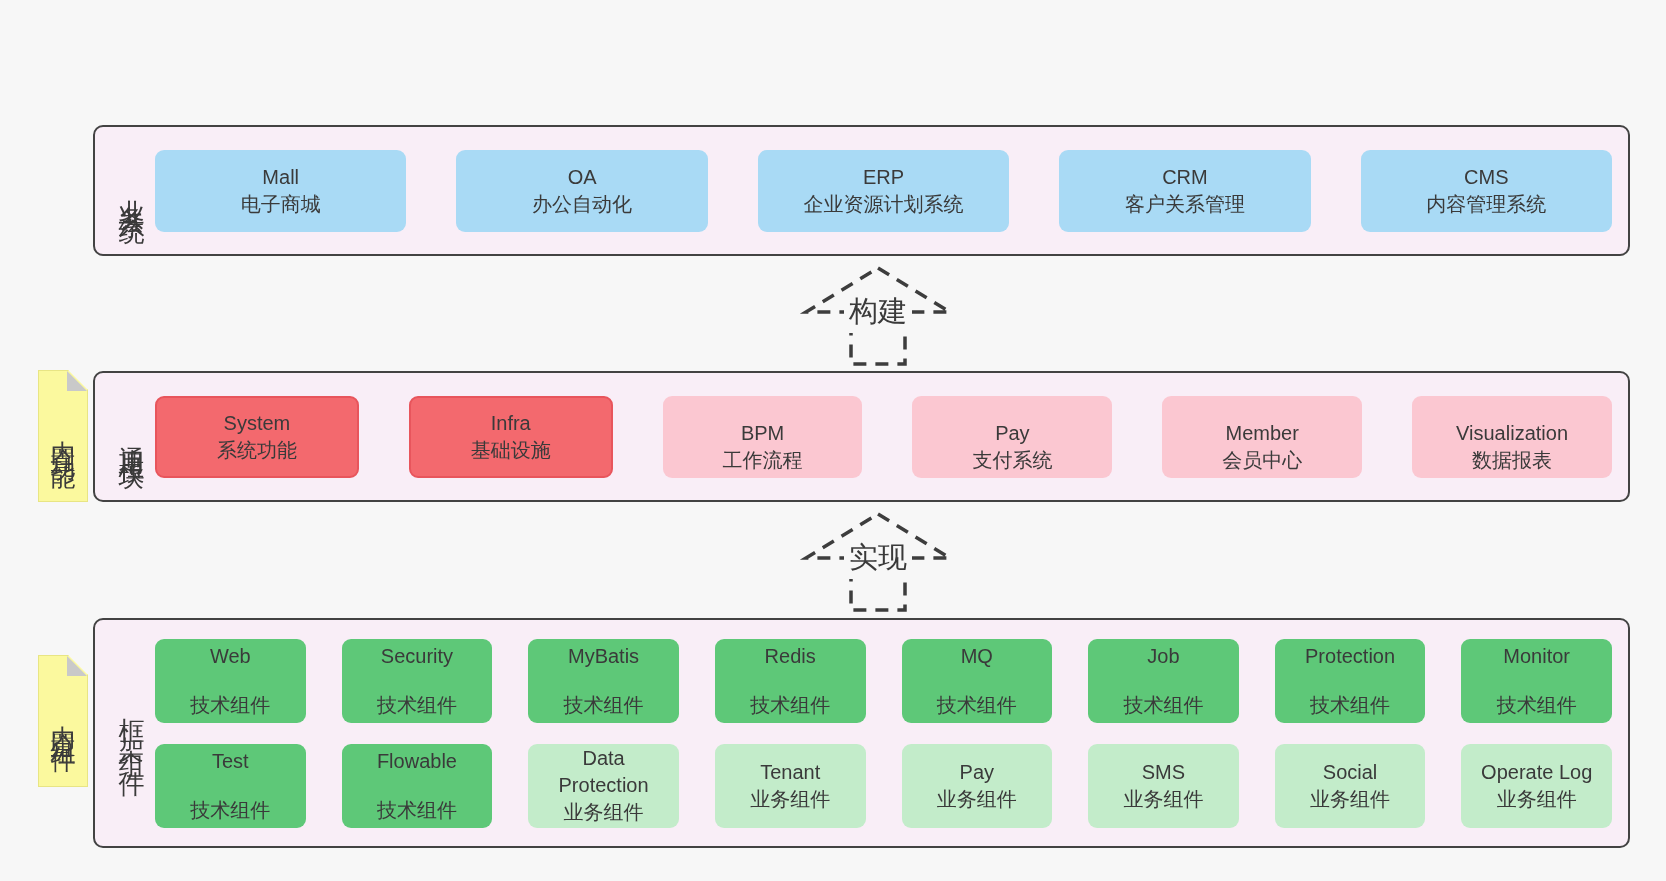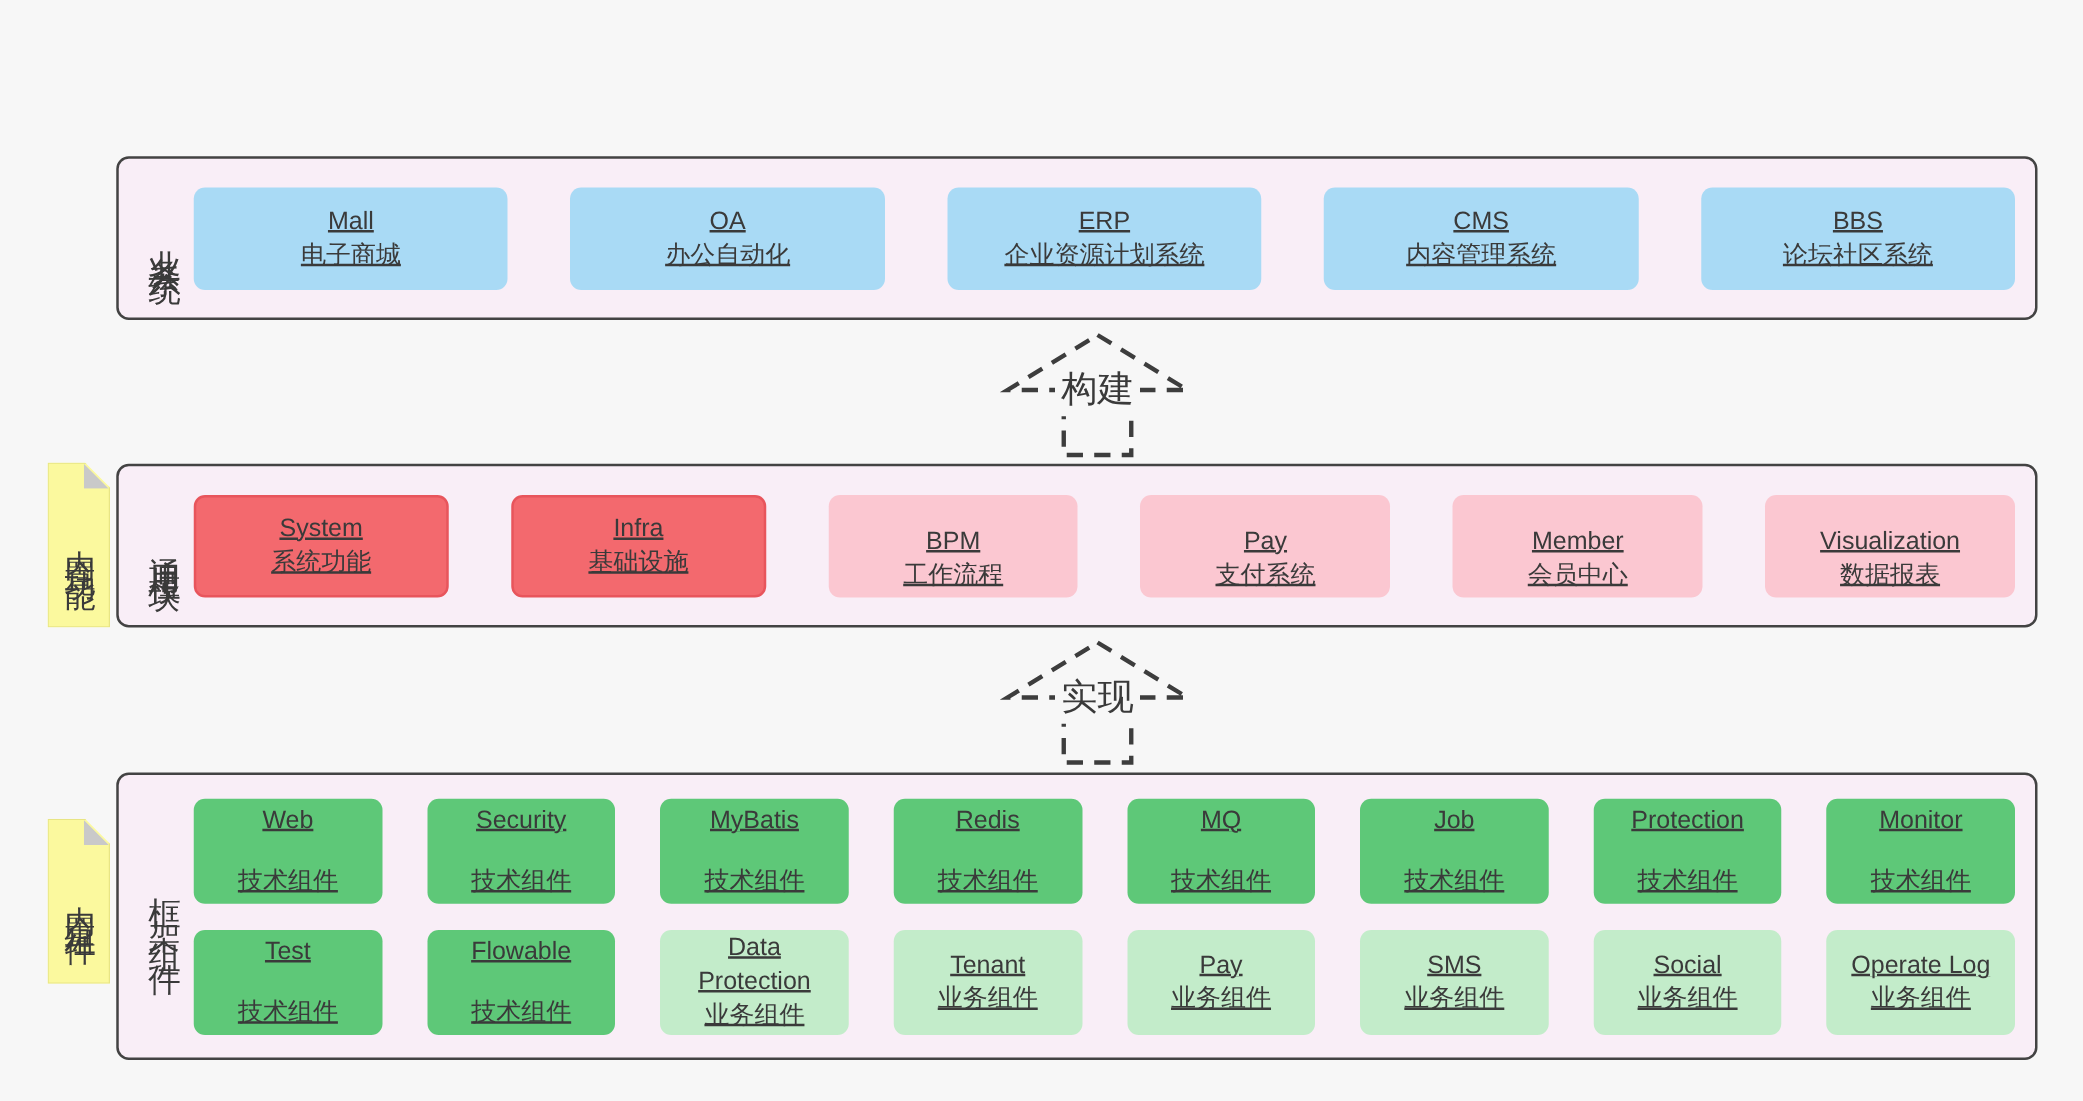--- a/index.html
+++ b/index.html
@@ -25,21 +25,21 @@
     letter-spacing:6px;color:var(--text);}
   #band-components .band-label{letter-spacing:18px;}
 
   .rows{flex:1;display:flex;flex-direction:column;gap:21px;padding:0 16px 0 10px;}
   .box-row{display:flex;}
   .row-a{height:82px;gap:50px;}
   .row-b{height:84px;gap:36px;}
 
   .box{flex:1;box-sizing:border-box;border-radius:9px;padding:4px 8px;
     display:flex;flex-direction:column;align-items:center;justify-content:center;
-    text-align:center;font-size:20px;line-height:1.35;color:var(--text);text-decoration:underline;}
+    text-align:center;font-size:20px;line-height:1.35;color:var(--text);}
   .blue{background:var(--blue-box);}
   .red{background:var(--red-box);border:2px solid var(--red-box-border);}
   .pink{background:var(--pink-box);justify-content:flex-end;}
   .gdark{background:var(--green-dark-box);justify-content:space-between;}
   .glight{background:var(--green-light-box);}
 
   .sticky{position:absolute;left:38px;width:50px;height:132px;box-sizing:border-box;
     background:var(--sticky-bg);border:1px solid var(--sticky-border);
     display:flex;align-items:center;justify-content:center;
     clip-path:polygon(0 0,calc(100% - 20px) 0,100% 20px,100% 100%,0 100%);}
@@ -74,26 +74,26 @@
         </div>
         <div class="box blue">
           <div>OA</div>
           <div>办公自动化</div>
         </div>
         <div class="box blue">
           <div>ERP</div>
           <div>企业资源计划系统</div>
         </div>
         <div class="box blue">
+          <div>CRM</div>
+          <div>客户关系管理</div>
+        </div>
+        <div class="box blue">
           <div>CMS</div>
           <div>内容管理系统</div>
-        </div>
-        <div class="box blue">
-          <div>BBS</div>
-          <div>论坛社区系统</div>
         </div>
       </div>
     </div>
   </section>
 
   <div class="arrow" id="arrow-build">
     <svg viewBox="0 0 164 104">
       <polygon points="82,4 154,48 109,48 109,100 55,100 55,48 10,48"></polygon>
     </svg>
     <span class="arrow-label">构建</span>

